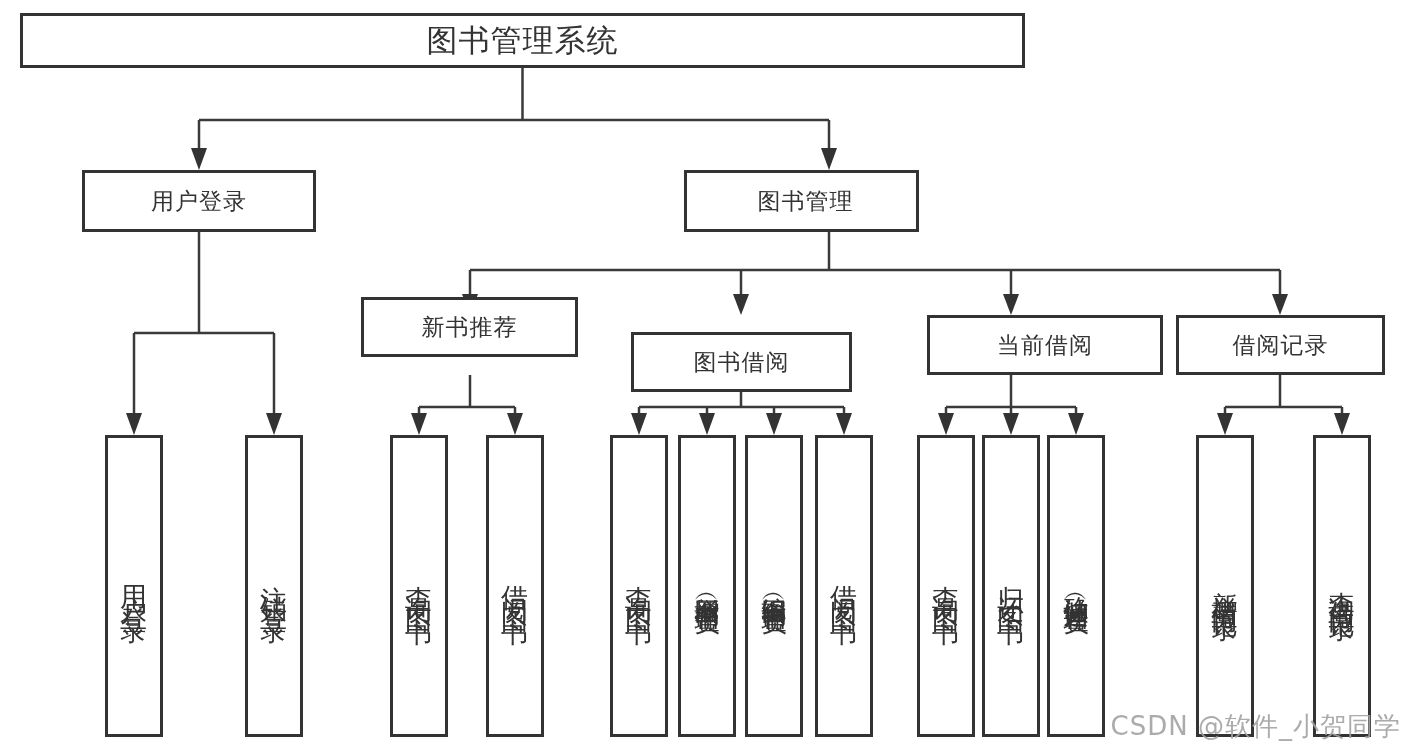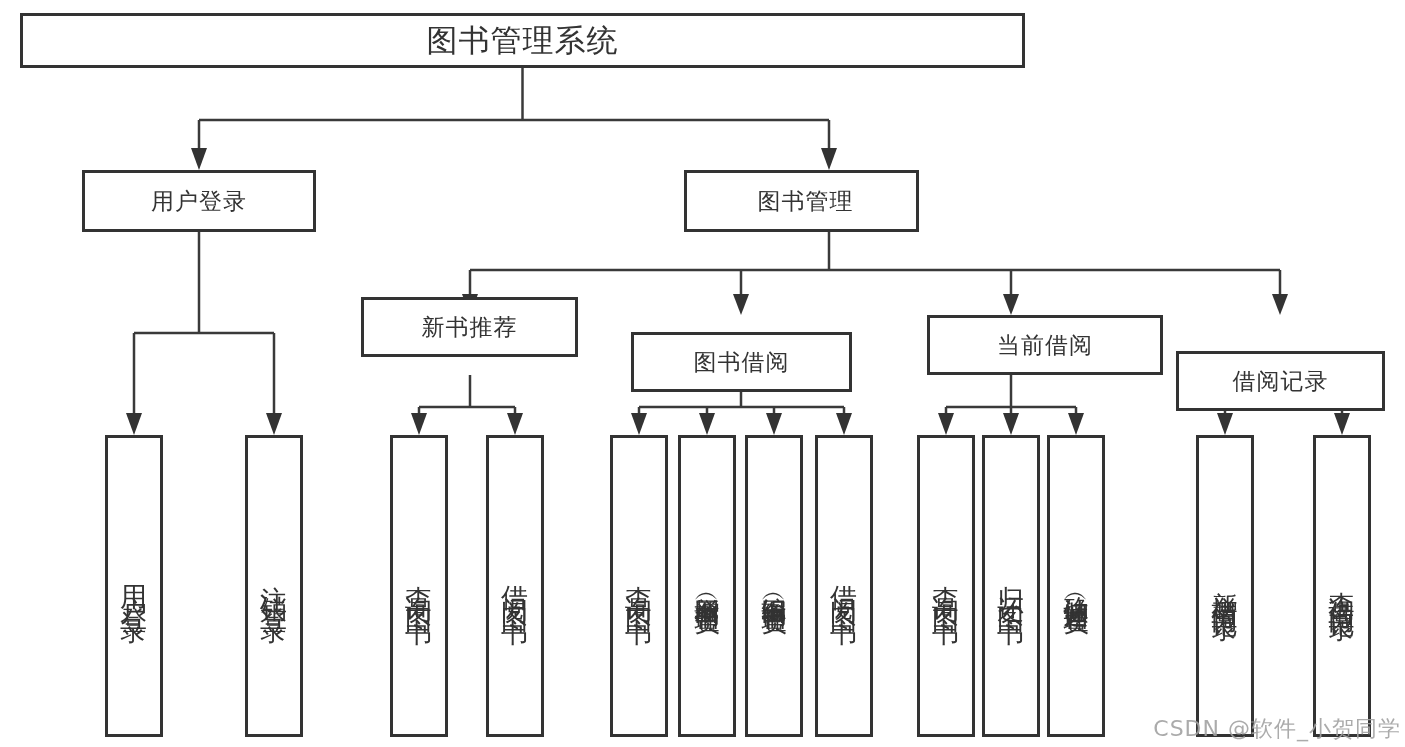--- a/index.html
+++ b/index.html
@@ -39,21 +39,21 @@
     white-space: nowrap;
     line-height: 1;
   }
   .v4 { font-size: 27px; letter-spacing: 11px; }
   .v6 { font-size: 26px; letter-spacing: 5px; }
   .v9 { font-size: 25px; letter-spacing: 2px; }
   #watermark {
     position: absolute;
     right: 4px;
     bottom: 3px;
-    font-size: 22px;
+    font-size: 26px;
     color: #a2a2a2;
     opacity: 0.9;
     z-index: 3;
     letter-spacing: 1px;
   }
 </style>
 </head>
 <body>
 
 <div id="canvas">
@@ -128,21 +128,21 @@
   </svg>
 
   <div class="node hnode root" style="left:20px; top:13px; width:1005px; height:55px;">图书管理系统</div>
 
   <div class="node hnode" style="left:82px; top:170px; width:234px; height:62px;">用户登录</div>
   <div class="node hnode" style="left:684px; top:170px; width:235px; height:62px;padding-left:8px;">图书管理</div>
 
   <div class="node hnode" style="left:361px; top:297px; width:217px; height:60px;">新书推荐</div>
   <div class="node hnode" style="left:631px; top:332px; width:221px; height:60px;">图书借阅</div>
   <div class="node hnode" style="left:903px; top:315px; width:236px; height:60px;margin-left:24px;">当前借阅</div>
-  <div class="node hnode" style="left:1176px; top:315px; width:209px; height:60px;margin-top:36px;">借阅记录</div>
+  <div class="node hnode" style="left:1176px; top:315px; width:209px; height:60px;">借阅记录</div>
 
   <div class="node leaf" style="left:105px;">
     <span class="vtext v4">用户登录</span>
   </div>
   <div class="node leaf" style="left:245px;">
     <span class="vtext v4">注销登录</span>
   </div>
 
   <div class="node leaf" style="left:390px;">
     <span class="vtext v4">查询图书</span>

